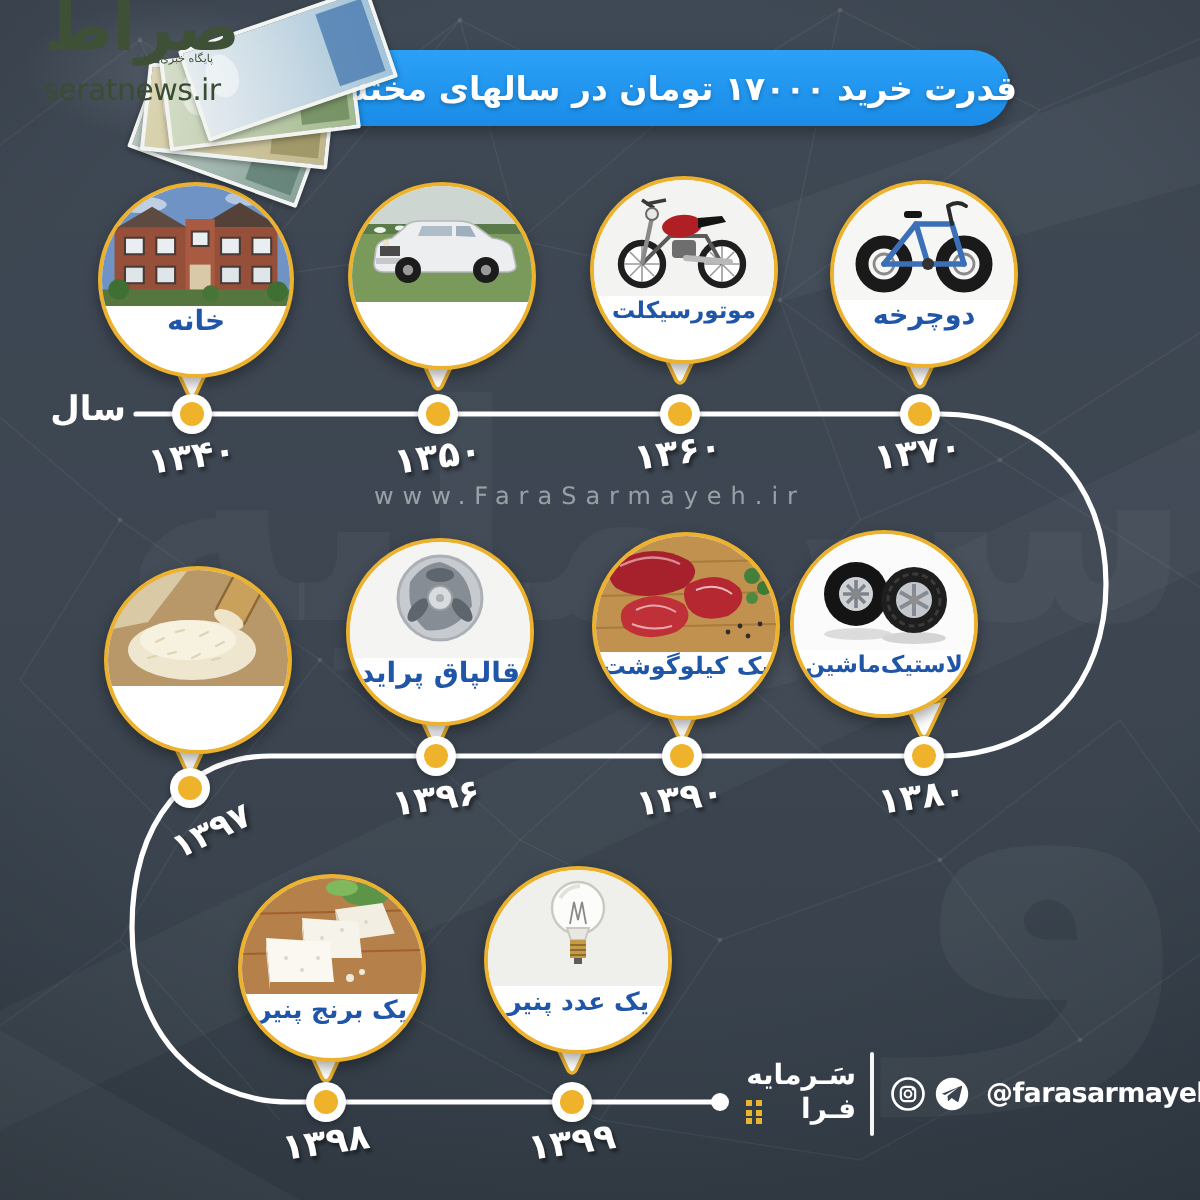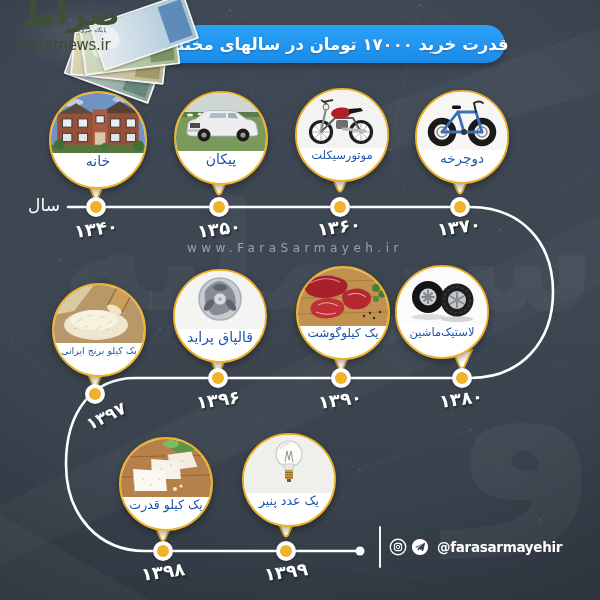--- a/index.html
+++ b/index.html
@@ -34,29 +34,29 @@
   .n1{width:96px;height:44px;left:54px;top:8px;transform:rotate(-19deg);
     background:linear-gradient(90deg,#e3eaee,#c3d6e2 55%,#a5c4d8)} .n1 .note-side{background:#4a7ab0}
   .n2{width:92px;height:42px;left:42px;top:24px;transform:rotate(-7deg);
     background:linear-gradient(90deg,#cfd9c2,#a3b98f)} .n2 .note-side{background:#6d8a5a}
   .n3{width:90px;height:40px;left:32px;top:36px;transform:rotate(6deg);
     background:linear-gradient(90deg,#d9d2ae,#c2b88e)} .n3 .note-side{background:#97905e}
   .n4{width:86px;height:38px;left:28px;top:48px;transform:rotate(20deg);
     background:linear-gradient(90deg,#b8c8c1,#8aa49b)} .n4 .note-side{background:#5f7d73}
   
   #timeline-svg{left:0;top:0;z-index:1}
-  .axis-label{left:24px;top:195px;width:40px;text-align:center;color:#fff;font-weight:normal;
+  .axis-label{left:24px;top:195px;width:40px;text-align:center;color:#fff;font-weight:bold;
     font-size:17px;direction:rtl;z-index:2}
   .wm{left:150px;top:241px;width:290px;text-align:center;font-size:12px;letter-spacing:4.5px;
     color:rgba(255,255,255,.48);z-index:1}
   
   .bubble{position:absolute;width:90px;height:90px;border-radius:50%;background:#fff;
     border:2.5px solid #ecb22e;overflow:hidden;z-index:3;box-shadow:0 3px 7px rgba(0,0,0,.35)}
   .bubble svg{position:absolute;left:0;top:0;width:100%;height:58px}
-  .blabel{position:absolute;left:0;right:0;top:58px;text-align:center;font-weight:normal;
+  .blabel{position:absolute;left:0;right:0;top:58px;text-align:center;font-weight:bold;
     color:#2056a8;direction:rtl;font-size:12.5px}
   .tail{position:absolute;z-index:2}
   .dot{position:absolute;width:20px;height:20px;border-radius:50%;background:#fff;z-index:3;
     box-shadow:0 1px 3px rgba(0,0,0,.3)}
   .dot::after{content:"";position:absolute;left:4px;top:4px;width:12px;height:12px;
     border-radius:50%;background:#eeb32b}
   .year{position:absolute;width:84px;text-align:center;color:#fff;font-weight:bold;font-size:18px;
     z-index:3;transform:rotate(-8deg);text-shadow:1px 2px 2px rgba(0,0,0,.45);direction:rtl}
   
   .b1{left:49px;top:91px;width:94px;height:94px} .b1 svg{height:60px} .b1 .blabel{top:60px;font-size:14px}
@@ -212,21 +212,20 @@
       <polygon points="36,8 51,8 53,13 36,13" fill="#aebdc8"></polygon>
       <rect x="62" y="18" width="10" height="5" fill="#4a4a4a"></rect>
       <rect x="59" y="24" width="15" height="3" fill="#c6c9cc"></rect>
       <circle cx="69" cy="16.5" r="1.6" fill="#e8e4c8"></circle>
       <circle cx="19" cy="30" r="6.5" fill="#1c1c1c"></circle>
         <circle cx="19" cy="30" r="2.6" fill="#9a9a9a"></circle>
       <circle cx="58" cy="30" r="6.5" fill="#1c1c1c"></circle>
         <circle cx="58" cy="30" r="2.6" fill="#9a9a9a"></circle>
     </g>
   </svg>
-  <div class="blabel">پیکان</div>
 </div>
 <div class="dot d2"></div>
 <div class="year y2">۱۳۵۰</div>
 
 <svg class="tail t3" width="24" height="22" viewBox="0 0 24 22">
   <path d="M2,1 Q12,4 22,1 L14,18 Q12,21 10,18 Z" fill="#fff" stroke="#ecb22e" stroke-width="1.8"></path>
   </svg>
 <div class="bubble b3">
   <svg viewBox="0 0 90 58" preserveAspectRatio="none">
     <rect width="90" height="58" fill="#f3f3f1"></rect>
@@ -378,21 +377,20 @@
       <line x1="24" y1="36" x2="28" y2="34"></line>
         <line x1="34" y1="31" x2="38" y2="30"></line>
       <line x1="46" y1="33" x2="50" y2="31"></line>
         <line x1="54" y1="38" x2="58" y2="36"></line>
       <line x1="30" y1="42" x2="34" y2="41"></line>
         <line x1="42" y1="44" x2="46" y2="42"></line>
       <line x1="20" y1="44" x2="24" y2="43"></line>
         <line x1="52" y1="45" x2="56" y2="44"></line>
     </g>
   </svg>
-  <div class="blabel">یک کیلو برنج ایرانی</div>
 </div>
 <div class="dot d8"></div>
 <div class="year y8">۱۳۹۷</div>
 
 <svg class="tail t9" width="24" height="22" viewBox="0 0 24 22">
   <path d="M2,1 Q12,4 22,1 L14,18 Q12,21 10,18 Z" fill="#fff" stroke="#ecb22e" stroke-width="1.8"></path>
   </svg>
 <div class="bubble b9">
   <svg viewBox="0 0 90 58" preserveAspectRatio="none">
     <rect width="90" height="58" fill="#b5804a"></rect>
@@ -414,21 +412,21 @@
       <circle cx="22" cy="40" r="1"></circle>
         <circle cx="30" cy="46" r="1"></circle>
         <circle cx="38" cy="40" r="1"></circle>
       <circle cx="40" cy="30" r="1"></circle>
         <circle cx="50" cy="26" r="1"></circle>
         <circle cx="62" cy="22" r="1"></circle>
     </g>
     <circle cx="54" cy="50" r="2" fill="#efe9da"></circle>
       <circle cx="60" cy="47" r="1.5" fill="#efe9da"></circle>
   </svg>
-  <div class="blabel">یک کیلو قدرت</div>
+  <div class="blabel">یک برنج پنیر</div>
 </div>
 <div class="dot d9"></div>
 <div class="year y9">۱۳۹۸</div>
 
 <svg class="tail t10" width="24" height="22" viewBox="0 0 24 22">
   <path d="M2,1 Q12,4 22,1 L14,18 Q12,21 10,18 Z" fill="#fff" stroke="#ecb22e" stroke-width="1.8"></path>
   </svg>
 <div class="bubble b10">
   <svg viewBox="0 0 90 58" preserveAspectRatio="none">
     <rect width="90" height="58" fill="#efefec"></rect>
@@ -443,20 +441,32 @@
         <line x1="41" y1="42.5" x2="49" y2="42.5"></line>
       </g>
     <rect x="43" y="44" width="4" height="3" fill="#5c5c5c"></rect>
   </svg>
   <div class="blabel">یک عدد پنیر</div>
 </div>
 <div class="dot d10"></div>
 <div class="year y10">۱۳۹۹</div>
 
 <div class="abs footer">
+  <div class="brand">
+    <div class="l1">سَـرمایه</div>
+    <div class="l2">فـرا</div>
+    <div class="brand-dots">
+      <i></i>
+        <i></i>
+        <i></i>
+        <i></i>
+        <i></i>
+        <i></i>
+    </div>
+  </div>
   <div class="divider"></div>
   <div class="soc">
     <svg width="18" height="18" viewBox="0 0 20 20">
       <circle cx="10" cy="10" r="8.6" fill="none" stroke="#fff" stroke-width="1.5"></circle>
       <rect x="6" y="6" width="8" height="8" rx="2.4" fill="none" stroke="#fff" stroke-width="1.2"></rect>
       <circle cx="10" cy="10" r="1.9" fill="none" stroke="#fff" stroke-width="1.1"></circle>
       <circle cx="12.8" cy="7.2" r=".8" fill="#fff"></circle>
     </svg>
     <svg width="18" height="18" viewBox="0 0 20 20">
       <circle cx="10" cy="10" r="9" fill="#fff"></circle>

